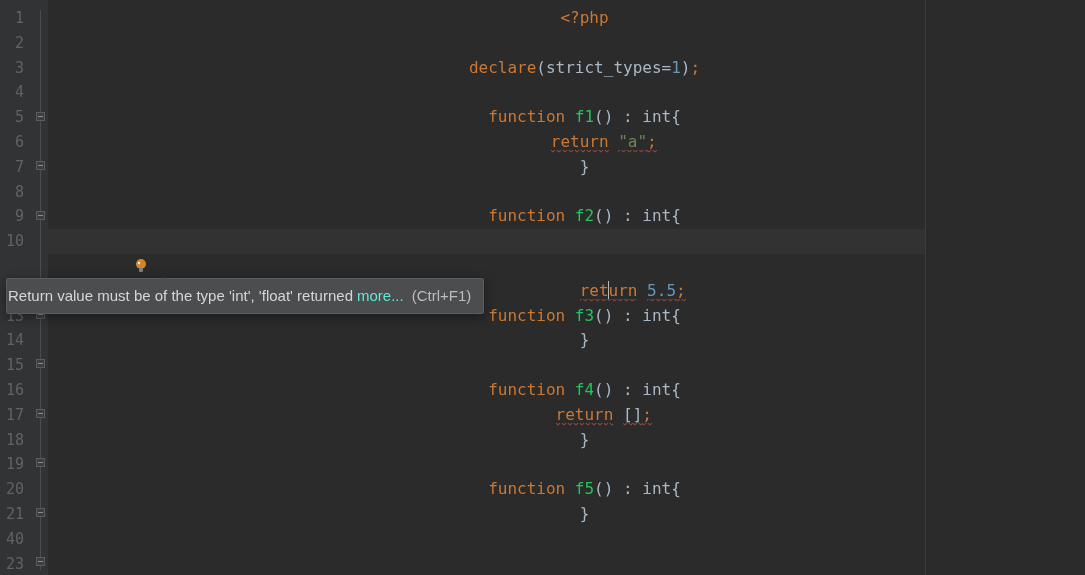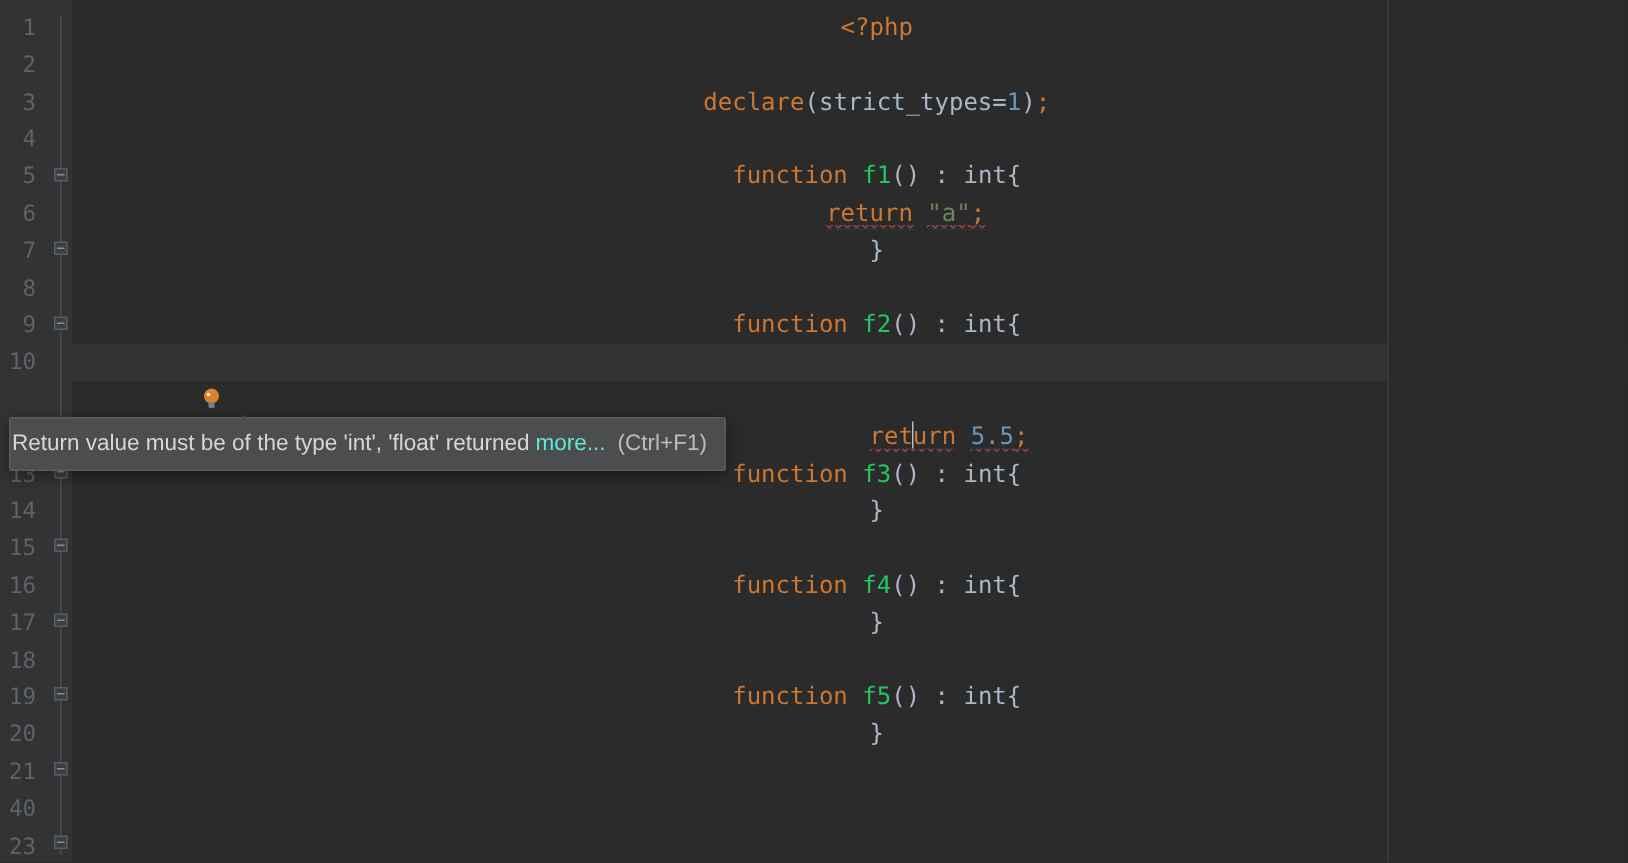--- a/index.html
+++ b/index.html
@@ -208,20 +208,21 @@
       <span>    </span><span class="kw err-underline">ret</span><span class="caret"></span><span class="kw err-underline">urn</span> <span class="num err-underline">5.5</span><span class="semi err-underline">;</span>
     </div>
     <div class="line"></div>
     <div class="line"></div>
 
     <div class="line"><span class="kw">function</span> <span class="fn">f3</span><span class="paren">(</span><span class="paren">)</span><span class="punct"> : </span><span class="type">int</span><span class="punct">{</span></div>
     <div class="line"><span class="punct">}</span></div>
     <div class="line"></div>
 
     <div class="line"><span class="kw">function</span> <span class="fn">f4</span><span class="paren">(</span><span class="paren">)</span><span class="punct"> : </span><span class="type">int</span><span class="punct">{</span></div>
+    <div class="line">    <span class="kw err-underline">return</span> <span class="punct err-underline">[</span><span class="punct err-underline">]</span><span class="semi err-underline">;</span></div>
     <div class="line"><span class="punct">}</span></div>
     <div class="line"></div>
 
     <div class="line"><span class="kw">function</span> <span class="fn">f5</span><span class="paren">(</span><span class="paren">)</span><span class="punct"> : </span><span class="type">int</span><span class="punct">{</span></div>
     <div class="line"><span class="punct">}</span></div>
 
     <div class="right-rail"></div>
   </div>
 
   <div class="tooltip">

